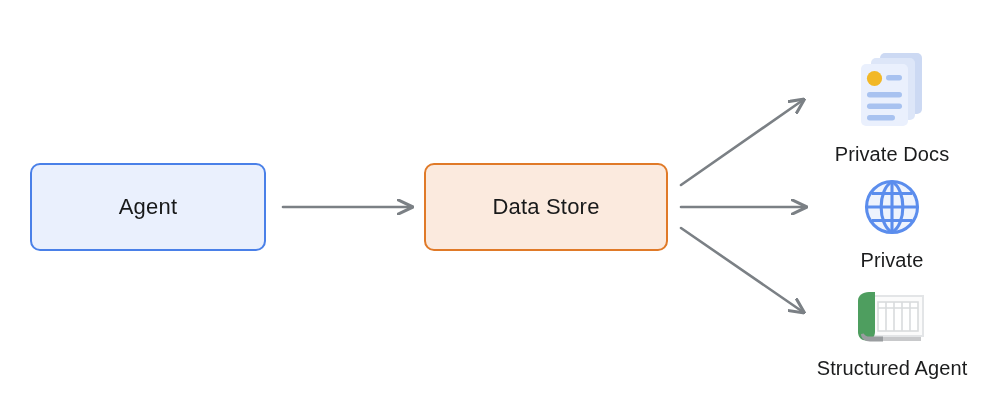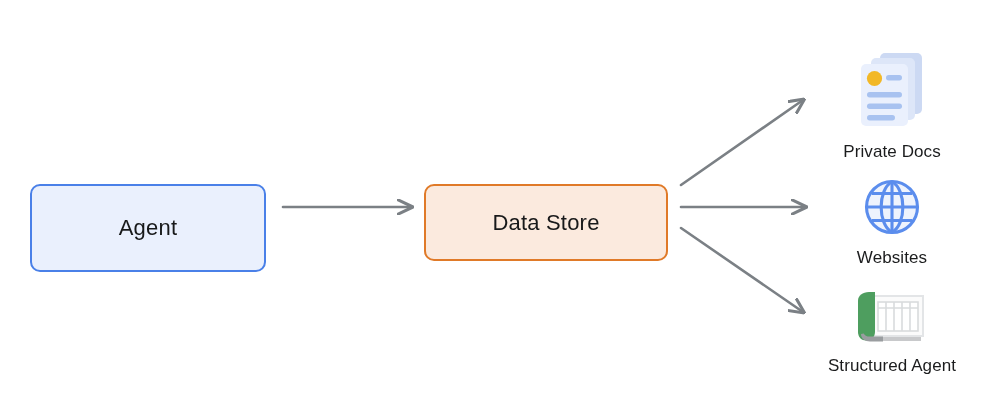--- a/index.html
+++ b/index.html
@@ -27,21 +27,20 @@
   .node-box {
     position: absolute;
     box-sizing: border-box;
     display: flex;
     align-items: center;
     justify-content: center;
     border-radius: 10px;
     border-style: solid;
     border-width: 2px;
     text-align: center;
-    margin-top: 21px;
   }
   .node-label {
     font-size: 22px;
     font-weight: 400;
     color: #18191a;
     letter-spacing: 0.2px;
     line-height: 1;
     white-space: nowrap;
   }
 
@@ -50,21 +49,21 @@
     top: 163px;
     width: 236px;
     height: 88px;
     background: #eaf0fd;
     border-color: #4a80e8;
   }
   #node-datastore {
     left: 424px;
     top: 163px;
     width: 244px;
-    height: 77px;
+    height: 88px;
     background: #fbeade;
     border-color: #e07a28;
   }
 
   
   #arrow-layer {
     position: absolute;
     left: 0;
     top: 0;
     width: 982px;
@@ -79,21 +78,21 @@
     display: flex;
     flex-direction: column;
     align-items: center;
   }
   .endpoint-icon {
     display: block;
     line-height: 0;
   }
   .endpoint-label {
     margin-top: 7px;
-    font-size: 17px;
+    font-size: 20px;
     font-weight: 400;
     color: #1b1c1d;
     letter-spacing: 0.1px;
     white-space: nowrap;
     line-height: 1.1;
   }
 
   #endpoint-private-docs { left: 797px; top: 44px; }
   #endpoint-websites     { left: 797px; top: 172px; }
   #endpoint-structured   { left: 797px; top: 288px; }
@@ -159,21 +158,21 @@
           <path d="M 14.6 21.5 H 55.4"></path>
           <path d="M 14.6 48.5 H 55.4"></path>
 
           <line x1="35" y1="9.5" x2="35" y2="60.5"></line>
 
           <path d="M 35 9.5 C 20.5 18 20.5 52 35 60.5"></path>
           <path d="M 35 9.5 C 49.5 18 49.5 52 35 60.5"></path>
         </g>
       </svg>
     </span>
-    <span class="endpoint-label">Websites</span>
+    <span class="endpoint-label">Private</span>
   </div>
 
   <div class="endpoint" id="endpoint-structured">
     <span class="endpoint-icon">
       <svg width="86" height="62" viewBox="0 0 86 62" aria-hidden="true">
 
         <path d="M 22 47 H 72 V 53 H 22 Z" fill="#9a9da0" opacity="0.55"></path>
 
         <rect x="24" y="8" width="50" height="40" fill="#fbfbfb" stroke="#e3e5e7" stroke-width="2"></rect>
 

